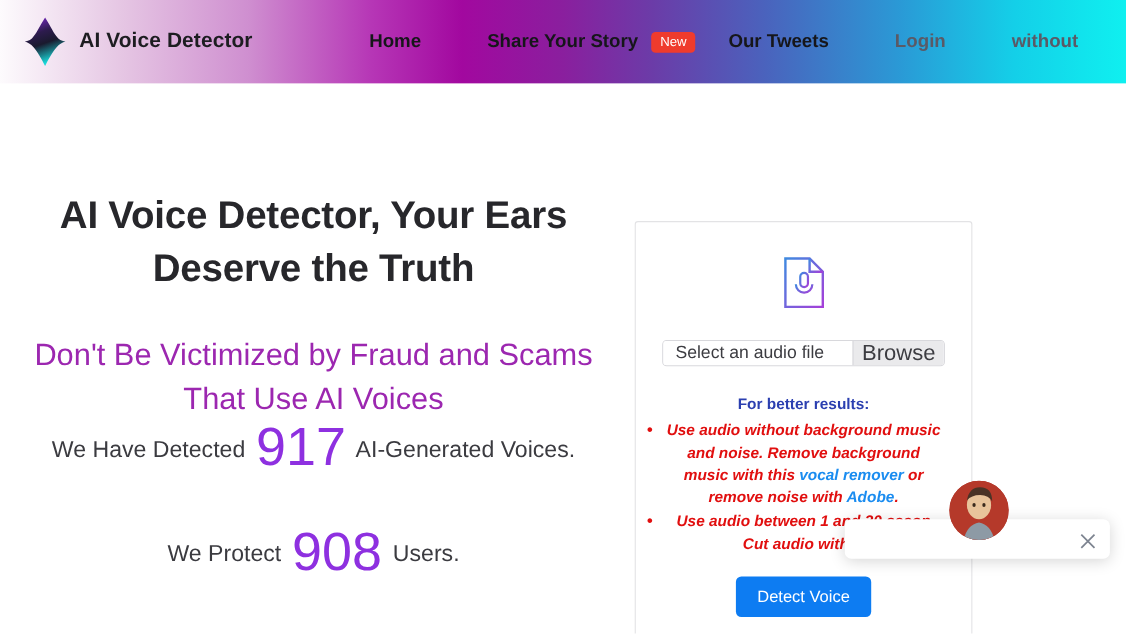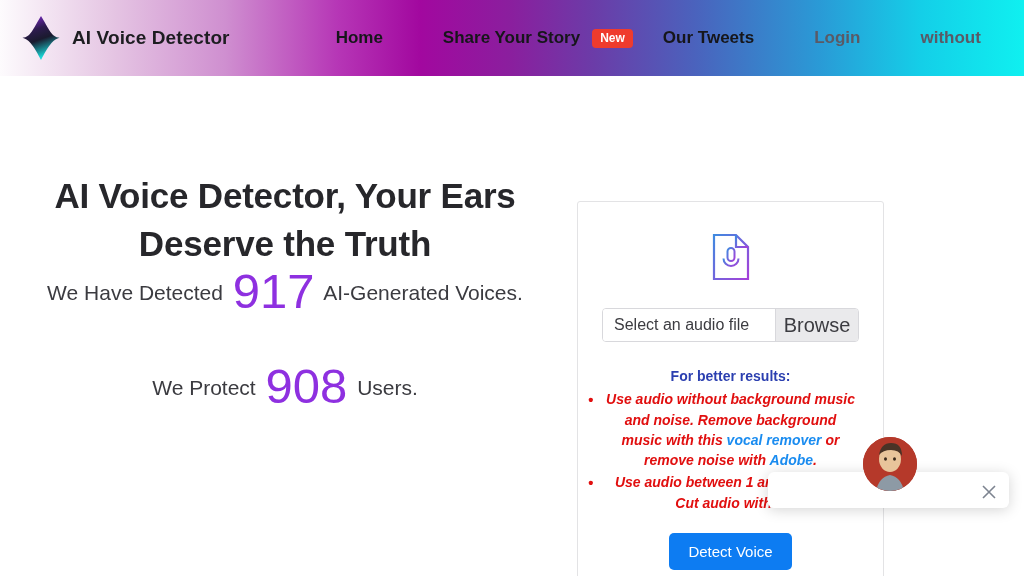--- a/index.html
+++ b/index.html
@@ -58,21 +58,21 @@
     white-space: nowrap;
     cursor: pointer;
     padding: 0 30px;
   }
   .nav-item.muted { color: #5a5a66; }
   .nav-group { display: flex; align-items: center; }
   .badge-new {
     background: #ef3b2d;
     color: #ffffff;
     font-size: 12px;
-    font-weight: bold;
+    font-weight: normal;
     border-radius: 4px;
     padding: 3px 8px 4px;
     margin-left: -18px;
     line-height: 1;
     white-space: nowrap;
   }
   .ig-wrap { padding: 0 22px 0 30px; display: flex; align-items: center; cursor: pointer; }
 
   
   .page { position: relative; width: 1024px; height: 500px; background: #fff; }
@@ -124,21 +124,21 @@
     border: 1px solid #e3e3e5;
     border-radius: 3px;
     padding: 26px 24px 20px;
     text-align: center;
   }
   .doc-mic { width: 42px; height: 48px; display: inline-block; margin-top: 5px; }
 
   .file-row {
     display: flex;
     margin-top: 23px;
-    height: 34px;
+    height: 24px;
     border: 1px solid #d8d8dc;
     border-radius: 4px;
     overflow: hidden;
     background: #fff;
   }
   .file-name {
     flex: 1;
     display: flex;
     align-items: center;
     padding-left: 11px;
@@ -260,20 +260,21 @@
     <span class="ig-wrap">
       
     </span>
   </div>
 </div>
 
 <div class="page">
 
   <div class="hero">
     <h1>AI Voice Detector, Your Ears Deserve the Truth</h1>
+    <h2>Don't Be Victimized by Fraud and Scams That Use AI Voices</h2>
 
     <div class="stat-line">
       <span>We Have Detected</span>
       <span class="stat-num">917</span>
       <span>AI-Generated Voices.</span>
     </div>
 
     <div class="stat-line second">
       <span>We Protect</span>
       <span class="stat-num">908</span>

